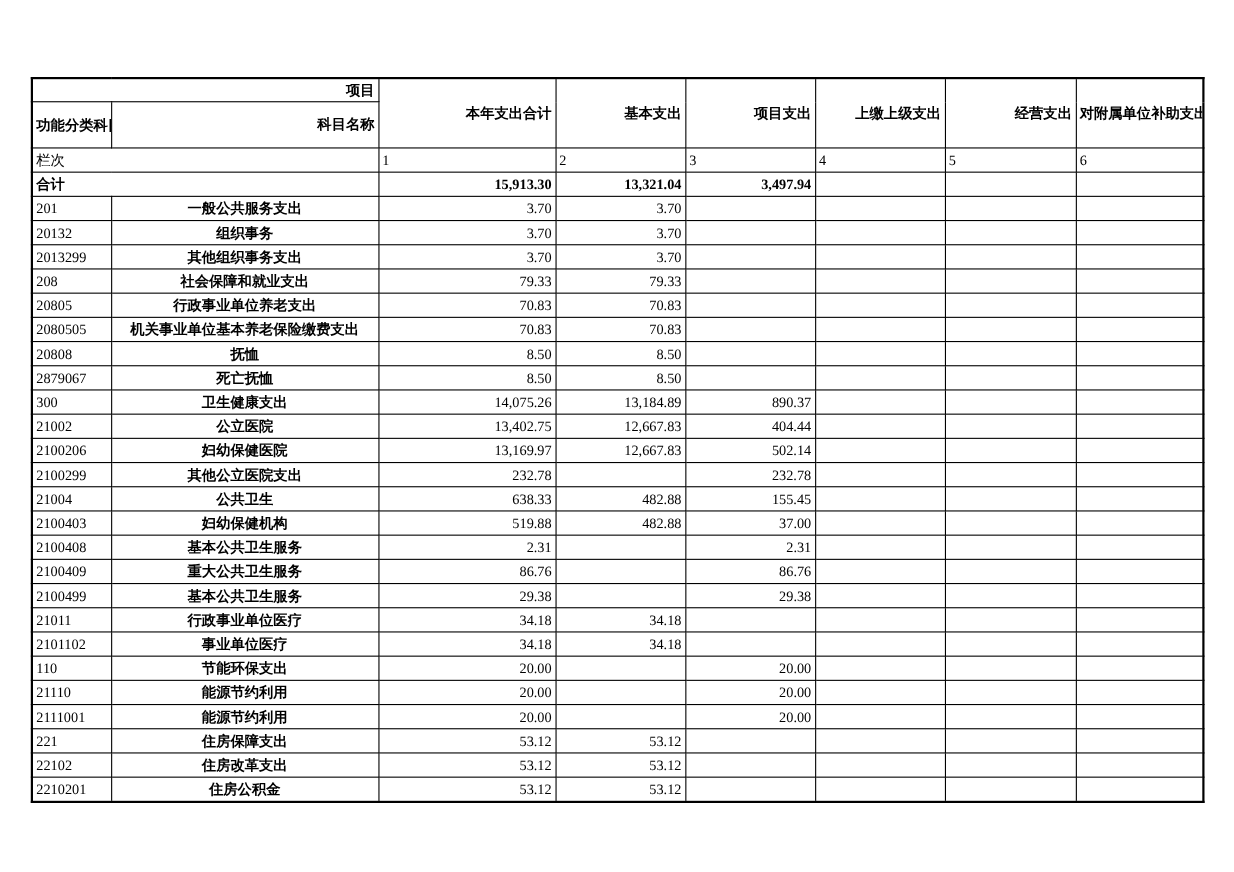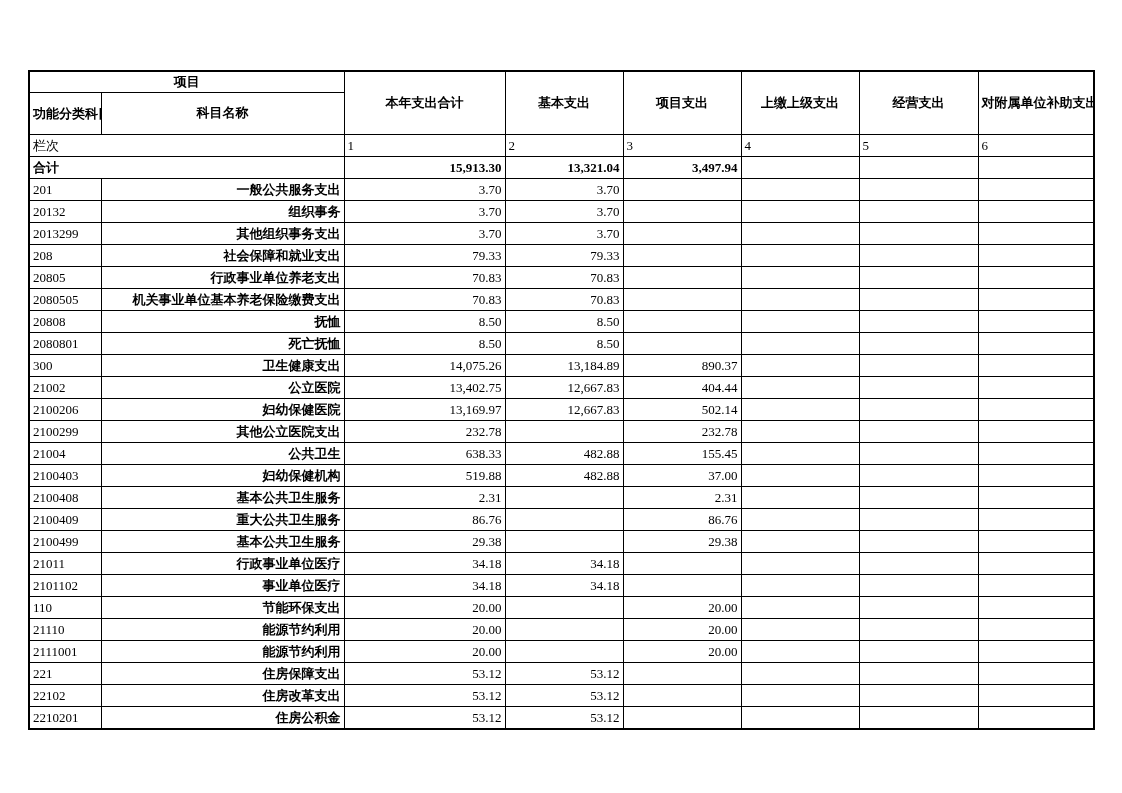--- a/index.html
+++ b/index.html
@@ -30,21 +30,21 @@
     padding: 0 3px;
     height: 21px;
     font-size: 13px;
     overflow: hidden;
     white-space: nowrap;
     vertical-align: middle;
   }
   td.hdr {
     font-weight: bold;
     font-size: 14px;
-    text-align: center;
+    text-align: right;
     white-space: normal;
     line-height: 1.45;
     padding: 0 6px;
   }
   td.hdr-code {
     font-weight: bold;
     font-size: 13px;
     text-align: center;
     white-space: normal;
     line-height: 1.5;
@@ -54,21 +54,21 @@
   tr.row-subhdr td { height: 41px; }
   tr.row-lane td, tr.row-total td { height: 21px; }
   td.center { text-align: left; }
   td.code {
     text-align: left;
     font-size: 13.5px;
     padding-left: 1px;
     margin-left: 15px;
   }
   td.name {
-    text-align: right;
+    text-align: center;
     font-weight: bold;
     font-size: 13.5px;
     font-family: Liberation Mono, monospace;
   }
   td.num { text-align: right; }
   tr.row-total td { font-weight: bold; }
 </style>
 </head>
 <body>
 
@@ -182,21 +182,21 @@
           <td class="code">20808</td>
           <td class="name">抚恤</td>
           <td class="num">8.50</td>
           <td class="num">8.50</td>
           <td class="num"></td>
           <td class="num"></td>
           <td class="num"></td>
           <td class="num"></td>
         </tr>
         <tr>
-          <td class="code">2080801</td>
+          <td class="code">2879067</td>
           <td class="name">死亡抚恤</td>
           <td class="num">8.50</td>
           <td class="num">8.50</td>
           <td class="num"></td>
           <td class="num"></td>
           <td class="num"></td>
           <td class="num"></td>
         </tr>
         <tr>
           <td class="code">300</td>

